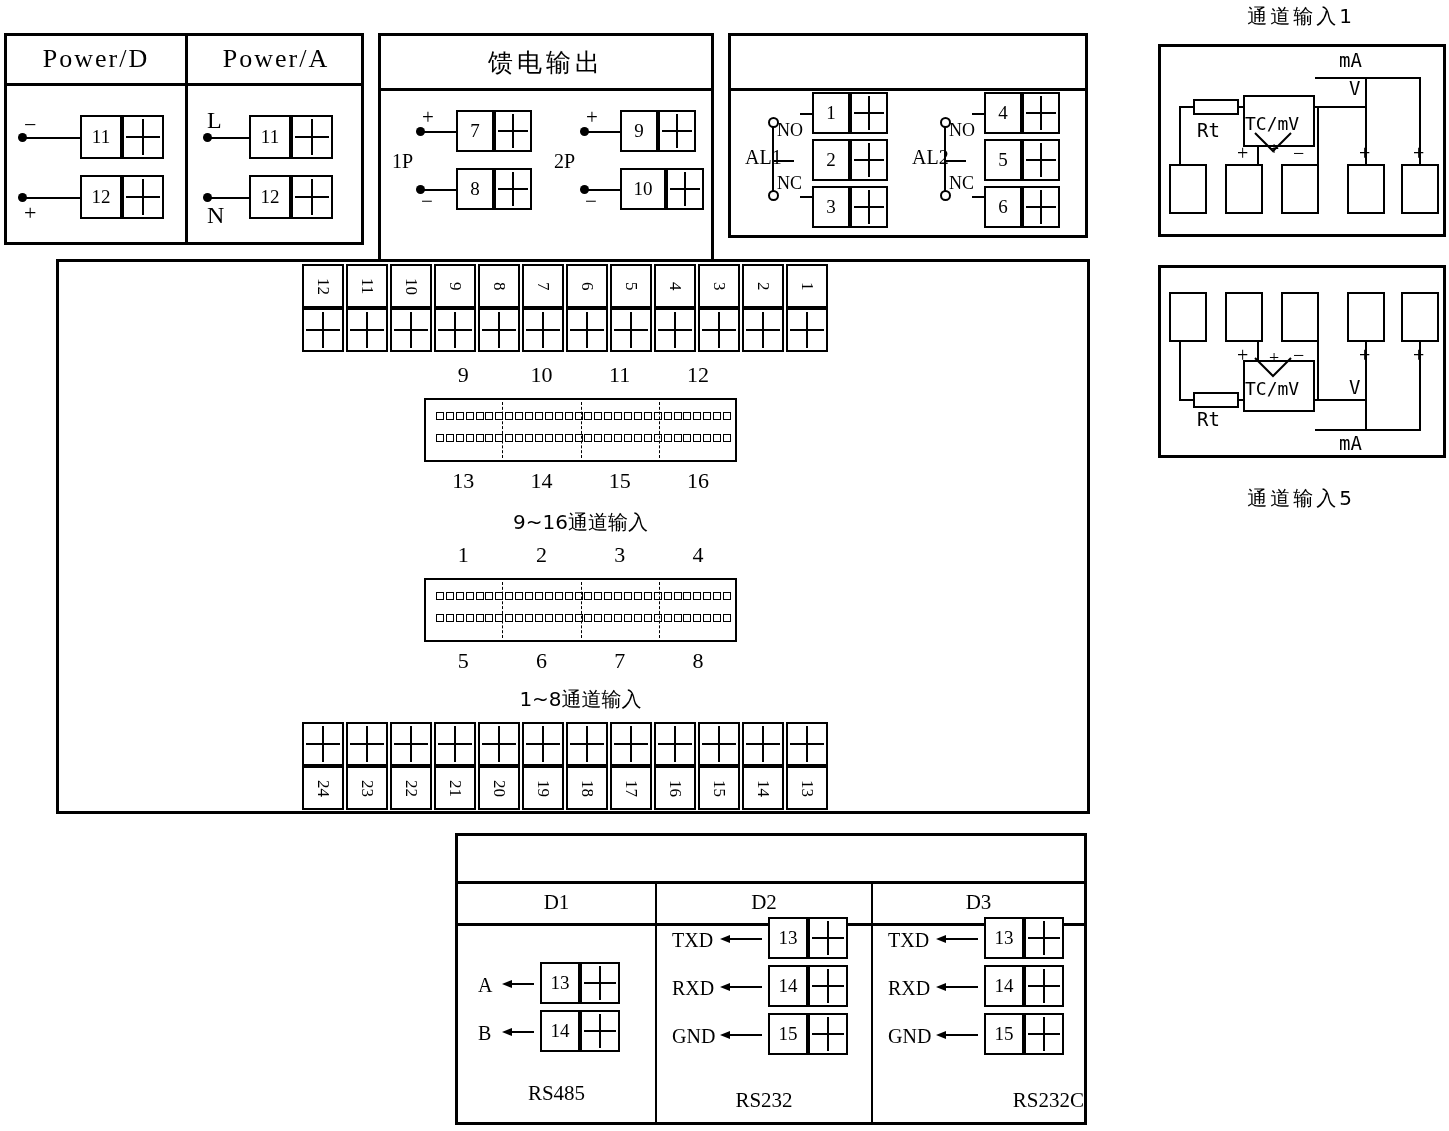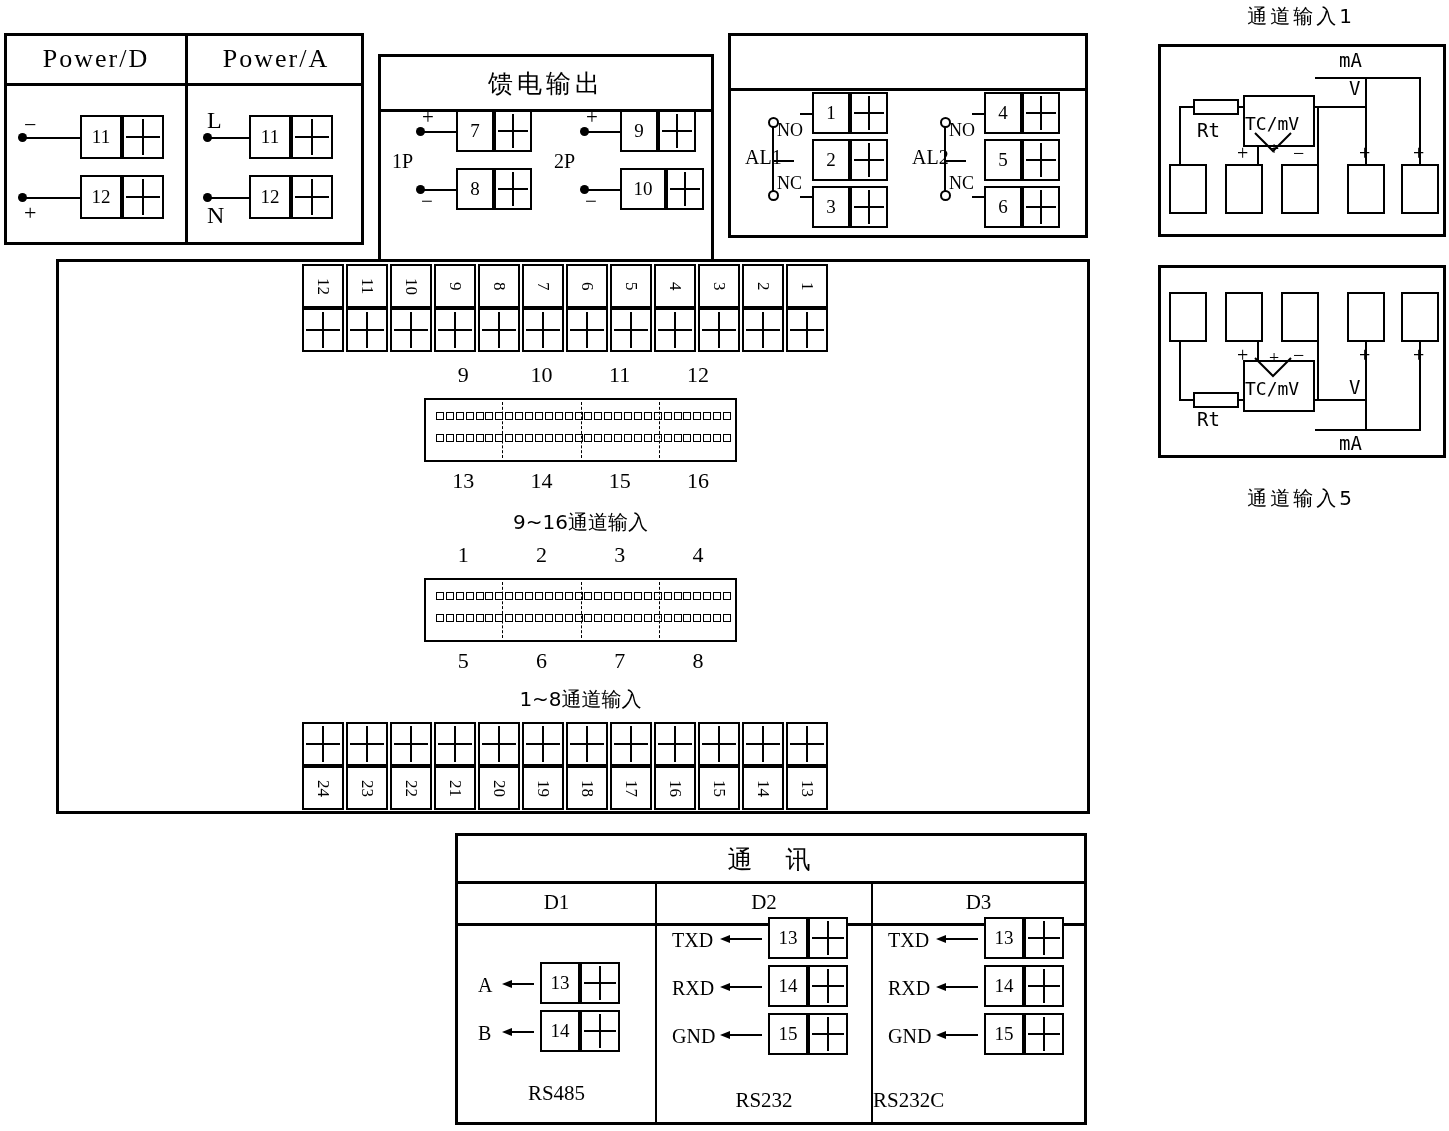--- a/index.html
+++ b/index.html
@@ -61,21 +61,21 @@
 <div class="lbl" style="left:207px;top:107px;font-size:24px;">L</div>
 <div class="numcell" style="left:249px;top:115px;width:42px;height:44px;">11</div>
 <div class="screw" style="position:absolute;left:291px;top:115px;width:42px;height:44px;"></div>
 
 <div class="dot" style="left:203px;top:193px;"></div>
 <div class="hline" style="left:207px;top:197px;width:42px;"></div>
 <div class="lbl" style="left:207px;top:202px;font-size:24px;">N</div>
 <div class="numcell" style="left:249px;top:175px;width:42px;height:44px;">12</div>
 <div class="screw" style="position:absolute;left:291px;top:175px;width:42px;height:44px;"></div>
 
-<div class="box" style="left:378px;top:33px;width:336px;height:240px;margin-top:21px;">
+<div class="box" style="left:378px;top:33px;width:336px;height:240px;">
   <div class="hline" style="left:0;right:0;top:52px;height:3px;"></div>
   <div class="title ctitle" style="left:0;top:10px;width:330px;">馈电输出</div>
 </div>
 
 <div class="lbl" style="left:392px;top:150px;font-size:20px;">1P</div>
 <div class="dot" style="left:416px;top:127px;"></div>
 <div class="hline" style="left:420px;top:131px;width:36px;"></div>
 <div class="lbl" style="left:422px;top:105px;font-size:21px;">+</div>
 <div class="numcell" style="left:456px;top:110px;width:38px;height:42px;">7</div>
 <div class="screw" style="position:absolute;left:494px;top:110px;width:38px;height:42px;"></div>
@@ -343,27 +343,26 @@
     <div class="lbl" style="left: 156.5px; top: 70px; width: 78.25px; text-align: center; font-size: 22px;">7</div>
     <div class="lbl" style="left: 234.75px; top: 70px; width: 78.25px; text-align: center; font-size: 22px;">8</div>
   </div>
 <div class="lbl ctitle" style="left:424px;top:686px;width:313px;text-align:center;font-size:20px;">1~8通道输入</div>
 
 <div class="box" style="left:455px;top:833px;width:632px;height:292px;">
   <div class="hline" style="left:0;right:0;top:45px;height:3px;"></div>
   <div class="hline" style="left:0;right:0;top:87px;height:3px;"></div>
   <div class="vline" style="left:197px;top:45px;bottom:0;"></div>
   <div class="vline" style="left:413px;top:45px;bottom:0;"></div>
-  <div class="title ctitle" style="left:0;top:7px;width:626px;">通　讯</div>
   <div class="lbl" style="left:0;top:54px;width:197px;text-align:center;font-size:21px;">D1</div>
   <div class="lbl" style="left:199px;top:54px;width:214px;text-align:center;font-size:21px;">D2</div>
   <div class="lbl" style="left:415px;top:54px;width:211px;text-align:center;font-size:21px;">D3</div>
   <div class="lbl" style="left:0;top:245px;width:197px;text-align:center;font-size:21px;">RS485</div>
   <div class="lbl" style="left:199px;top:252px;width:214px;text-align:center;font-size:21px;">RS232</div>
-  <div class="lbl" style="left:415px;top:252px;width:211px;text-align:left;font-size:21px;">RS232C</div>
+  <div class="lbl" style="left:415px;top:252px;width:211px;text-align:right;font-size:21px;">RS232C</div>
 </div>
 <div id="comm-rows" class="abs" style="left:0;top:0;">
     <div class="lbl" style="left: 478px; top: 974px; font-size: 20px;">A</div>
     <svg width="34" height="16" style="position: absolute; left: 502px; top: 976px;">
       <line x1="32" y1="8" x2="6" y2="8" stroke="#000" stroke-width="2"></line>
       <polygon points="0,8 10,4 10,12" fill="#000"></polygon>
     </svg>
     <div class="numcell" style="left: 540px; top: 962px; width: 40px; height: 42px;">13</div>
     <div class="screw" style="position: absolute; left: 580px; top: 962px; width: 40px; height: 42px;"></div>
     <div class="lbl" style="left: 478px; top: 1022px; font-size: 20px;">B</div>

